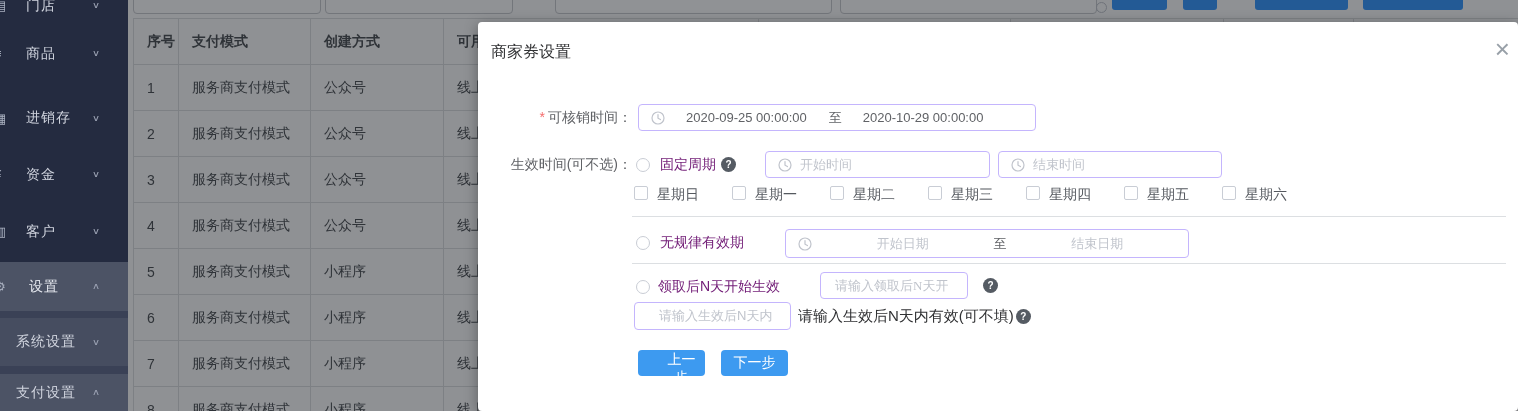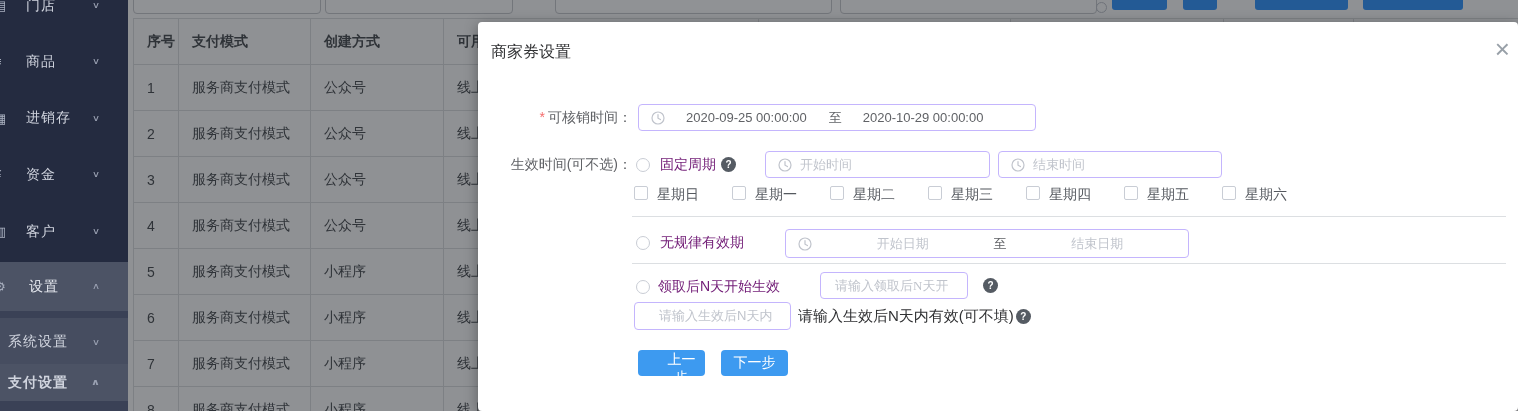--- a/index.html
+++ b/index.html
@@ -7,30 +7,30 @@
 
   
   #sidebar{position:absolute;left:0;top:0;width:128px;height:411px;background:#242b40;overflow:hidden;z-index:1;}
   #sb-subsection{position:absolute;left:0;top:262px;right:0;bottom:0;background:#3a4156;}
   .sb-item{position:absolute;left:0;right:0;display:flex;align-items:center;padding-left:12px;box-sizing:border-box;
            color:#d0d4de;font-size:14px;cursor:pointer;}
   .sb-item .sb-icon{position:absolute;left:-6px;width:16px;font-size:13px;color:#aab1c0;}
   .sb-item .sb-label{margin-left:14px;letter-spacing:1px;}
   .sb-item .sb-chevron{position:absolute;right:28px;font-size:11px;color:#9aa1b2;transform:scaleY(.8);}
   .sb-item:nth-of-type(1){top:-23px;height:57px;}
-  .sb-item:nth-of-type(2){top:33px;height:57px;}
+  .sb-item:nth-of-type(2){top:25px;height:57px;}
   .sb-item:nth-of-type(3){top:90px;height:56px;}
   .sb-item:nth-of-type(4){top:146px;height:57px;}
   .sb-item:nth-of-type(5){top:203px;height:57px;}
   .sb-item:nth-of-type(6){top:262px;height:49px;}
   .sb-item:nth-of-type(7){top:318px;height:48px;}
-  .sb-item:nth-of-type(8){top:364px;height:37px;font-weight:bold;}
+  .sb-item:nth-of-type(8){top:374px;height:37px;}
   .s-active{background:#4c5365;color:#e4e7ee;padding-left:15px;}
   .s-sub{background:#464d60;padding-left:8px;}
-  .s-sub .sb-label,.s-sub-active .sb-label{margin-left:0;}
+  .s-sub .sb-label,.s-sub-active .sb-label{margin-left:8px;}
   .s-sub-active{background:#4c5365;padding-left:8px;}
 
   
   #content{position:absolute;left:128px;top:0;right:0;bottom:0;background:#8f9194;}
   .fbox{position:absolute;top:-14px;height:26px;border:1px solid #73767b;border-radius:4px;background:#909295;}
   .tb-btn{position:absolute;top:-6px;height:16px;background:#235a95;border:none;border-radius:3px;}
   .tb-circle{position:absolute;top:2px;width:9px;height:9px;border:1px solid #6f737a;border-radius:50%;}
   #table{position:absolute;left:5px;top:18px;right:-2px;bottom:-2px;border:1px solid #7d8084;}
   .t-cols{display:grid;grid-template-columns:45px 132px 133px 315px 252px 213px 130px 1fr;}
   .t-cell{padding-left:13px;display:flex;align-items:center;border-right:1px solid #7d8084;

